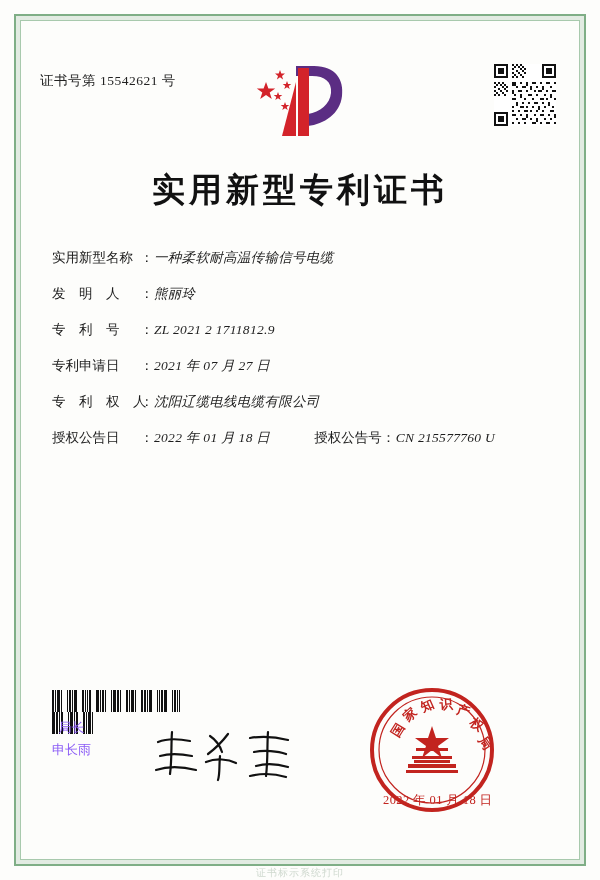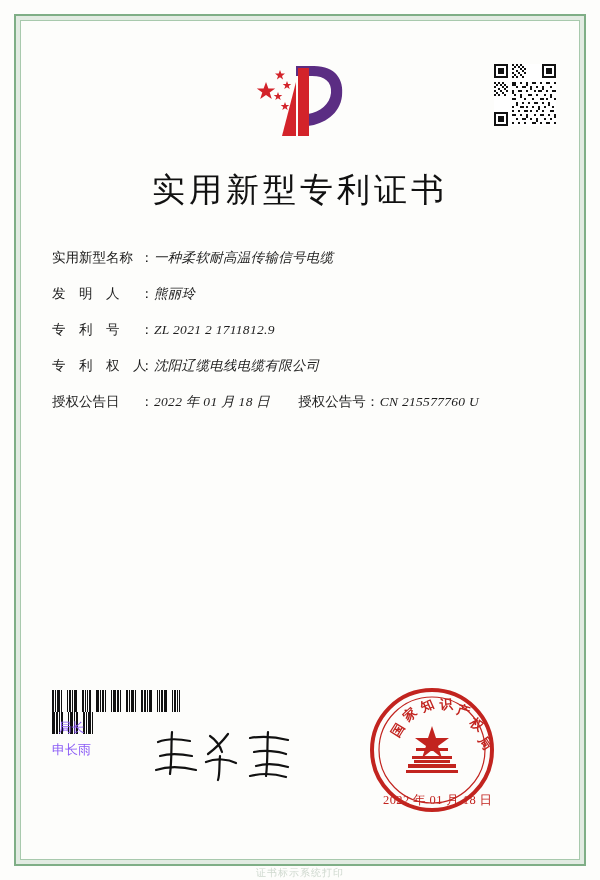--- a/index.html
+++ b/index.html
@@ -75,21 +75,21 @@
     width: 62px;
     height: 62px;
   }
 
   .title {
     position: absolute;
     left: 0; right: 0;
     top: 168px;
     text-align: center;
     font-size: 33px;
-    font-weight: normal;
+    font-weight: bold;
     letter-spacing: 4px;
     color: #111;
     font-family: "Liberation Serif", "DejaVu Serif", serif;
   }
 
   .fields {
     position: absolute;
     left: 52px;
     top: 240px;
     width: 500px;
@@ -110,21 +110,21 @@
     display: inline-block;
     width: 14px;
   }
   .field-value {
     display: inline;
     letter-spacing: 0.3px;
     font-style: italic;
   }
   .field-row.pair .second-label {
     display: inline-block;
-    margin-left: 28px;
+    margin-left: 44px;
   }
 
   .paragraphs {
     position: absolute;
     left: 52px;
     top: 520px;
     width: 494px;
     font-size: 12.6px;
     line-height: 22px;
     color: #1d1d1d;
@@ -210,20 +210,21 @@
 </style>
 </head>
 <body>
 
 <div class="page">
 
   <div class="border-tex"></div>
   <div class="border-outer"></div>
   <div class="border-inner"></div>
 
+  <div class="cert-no">证书号第 15542621 号</div>
 
   <div class="logo">
     <svg viewBox="0 0 96 82" width="96" height="82" xmlns="http://www.w3.org/2000/svg">
       <path d="M44 4 L62 4 C84 4 92 18 90 34 C88 52 72 62 56 64 L56 52 C68 50 78 42 79 31 C80 20 73 14 60 14 L44 14 Z" fill="#5b2d83"></path>
       <path d="M46 6 L57 6 L57 74 L46 74 Z" fill="#d3232a"></path>
       <path d="M44 20 L44 74 L30 74 Z" fill="#d3232a"></path>
       <g fill="#d3232a">
         <polygon points="14,20 16.4,26.4 23.2,26.4 17.7,30.6 19.8,37 14,33 8.2,37 10.3,30.6 4.8,26.4 11.6,26.4"></polygon>
         <polygon points="28,8 29.3,11.6 33,11.6 30,13.9 31.1,17.5 28,15.2 24.9,17.5 26,13.9 23,11.6 26.7,11.6"></polygon>
         <polygon points="35,19 36.1,22 39.3,22 36.7,24 37.7,27.1 35,25.2 32.3,27.1 33.3,24 30.7,22 33.9,22"></polygon>
@@ -372,20 +373,23 @@
     <div class="field-row">
       <span class="field-label">实用新型名称</span><span class="field-sep">：</span><span class="field-value">一种柔软耐高温传输信号电缆</span>
     </div>
     <div class="field-row">
       <span class="field-label">发　明　人</span><span class="field-sep">：</span><span class="field-value">熊丽玲</span>
     </div>
     <div class="field-row">
       <span class="field-label">专　利　号</span><span class="field-sep">：</span><span class="field-value">ZL 2021 2 1711812.9</span>
     </div>
     <div class="field-row">
+      <span class="field-label">专利申请日</span><span class="field-sep">：</span><span class="field-value">2021 年 07 月 27 日</span>
+    </div>
+    <div class="field-row">
       <span class="field-label">专　利　权　人</span><span class="field-sep">：</span><span class="field-value">沈阳辽缆电线电缆有限公司</span>
     </div>
     <div class="field-row pair">
       <span class="field-label">授权公告日</span><span class="field-sep">：</span><span class="field-value">2022 年 01 月 18 日</span><span class="second-label">授权公告号</span><span class="field-sep">：</span><span class="field-value">CN 215577760 U</span>
     </div>
   </div>
 
 
   <div class="barcode">
     <span style="width:2px"></span><span style="width:1px"></span><span style="width:3px"></span><span style="width:1px"></span>

